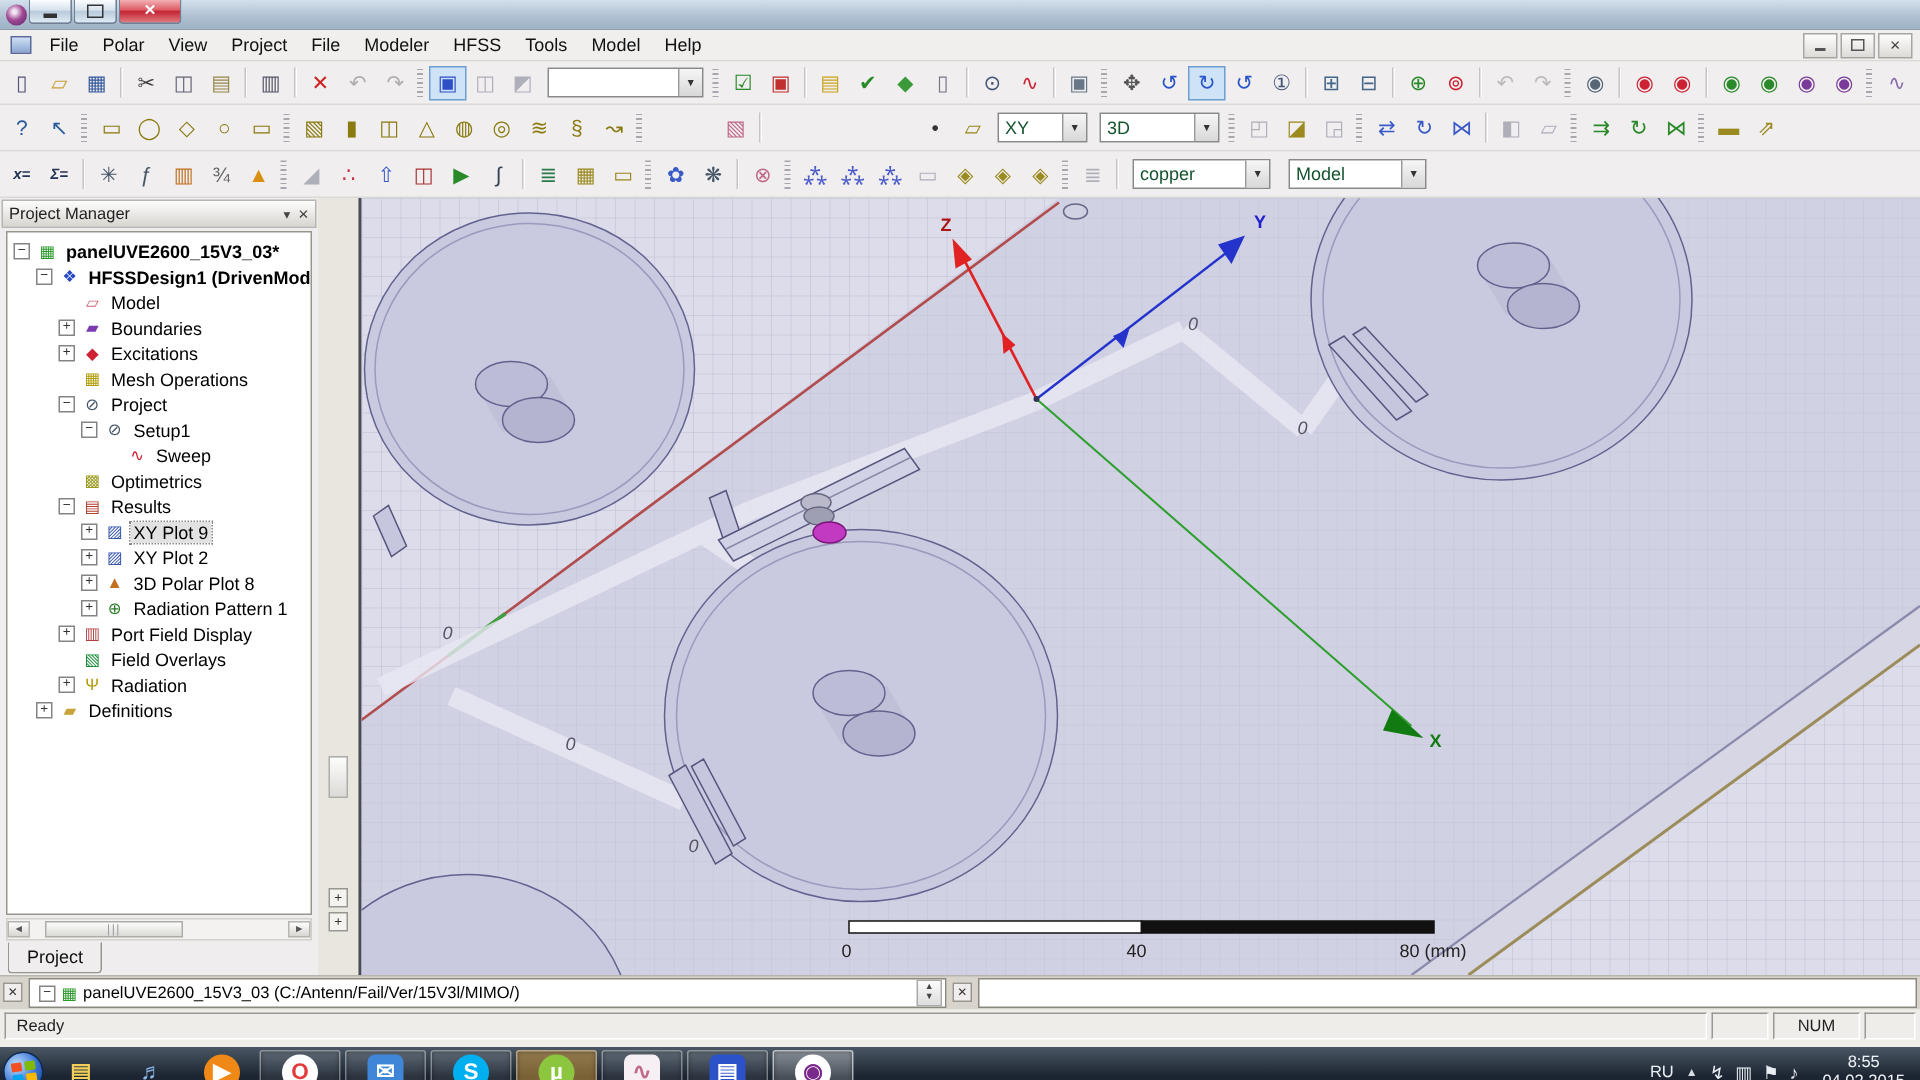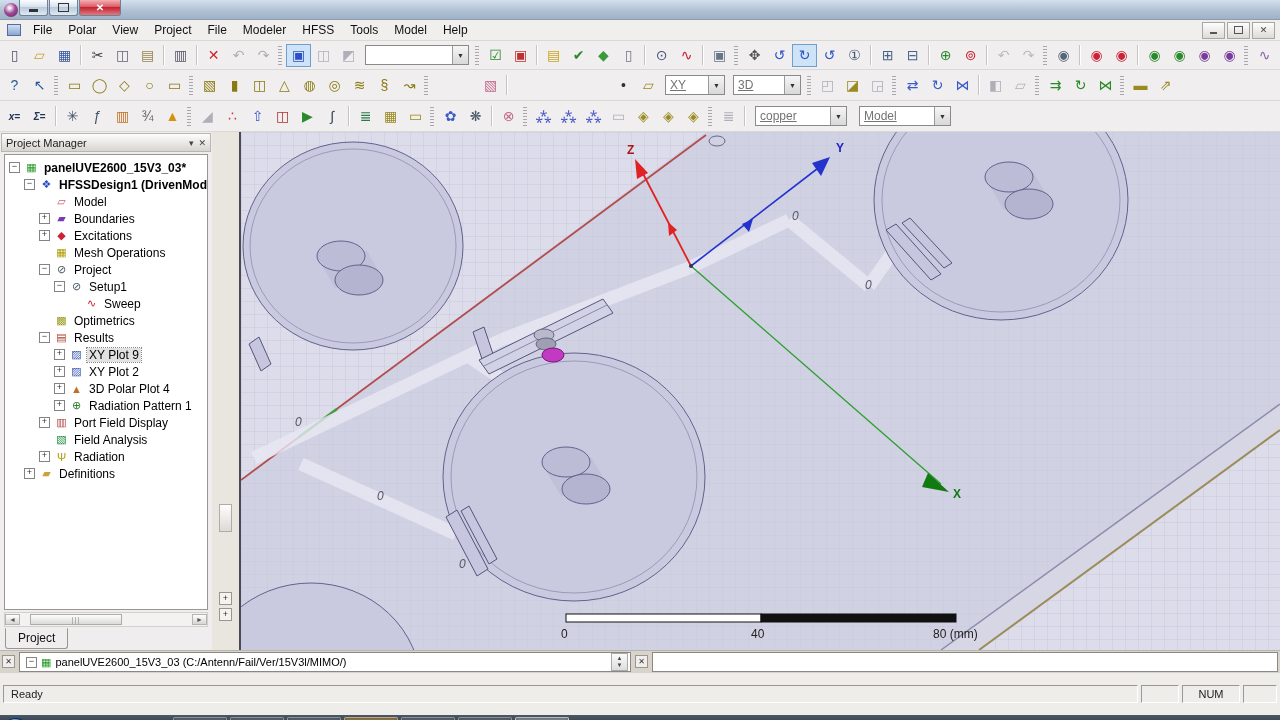--- a/index.html
+++ b/index.html
@@ -30,21 +30,21 @@
   
   .tb{display:flex;align-items:center;background:#f0eeef;border-bottom:1px solid #dbd9d6;padding:1px 2px;flex:none;}
   #tb1{height:26px;} #tb2{height:28px;} #tb3{height:28px;}
   .tbi{width:23px;height:21px;line-height:21px;text-align:center;font-size:14px;border:1px solid transparent;flex:none;cursor:default;}
   .tbi.txt{font-size:10px;font-style:italic;font-weight:bold;}
   .tbi.sel{background:#cfe3f7;border-color:#6f9fd0;}
   .tbi.dis{opacity:.75;}
   .tbsep{width:1px;height:20px;margin:0 3px;background:#c6c4c2;border-right:1px solid #fff;flex:none;}
   .tbgrip{width:4px;height:19px;margin:0 4px 0 2px;background:repeating-linear-gradient(to bottom,#a9a7ad 0 1px,transparent 1px 3px);flex:none;}
   .combo{height:20px;background:#fff;border:1px solid #8a8a8a;display:flex;align-items:center;font-size:12px;margin:0 4px;flex:none;box-sizing:border-box;}
-  .combo-text{flex:1;padding:0 4px;overflow:hidden;white-space:nowrap;color:#737373;text-decoration:underline;}
+  .combo-text{flex:1;padding:0 4px;overflow:hidden;white-space:nowrap;color:#14532d;}
   .combo-btn{width:16px;height:100%;background:linear-gradient(#f6f6f6,#d8d8d8);border-left:1px solid #9a9a9a;display:flex;align-items:center;justify-content:center;font-size:7px;color:#333;box-sizing:border-box;}
 
   
   .main{display:flex;height:518px;background:#e4e1da;flex:none;}
   .pm{width:212px;display:flex;flex-direction:column;background:#efedee;flex:none;box-sizing:border-box;}
   .pm-head{height:17px;display:flex;align-items:center;font-size:11px;padding:0 4px;background:linear-gradient(#fdfdfd,#d8d5d0);border:1px solid #b8b6b2;margin:1px 1px 1px 1px;color:#222;}
   .pm-btns{margin-left:auto;display:flex;gap:5px;font-size:9px;color:#444;}
   .pm-tree{flex:1;background:#fff;border:1px solid #98968f;margin:1px 4px 0 4px;overflow:hidden;padding-top:4px;}
   .trow{display:flex;align-items:center;height:17px;font-size:12px;white-space:nowrap;}
   .trow.b .tlabel{font-weight:bold;}
@@ -69,21 +69,21 @@
   .msgrow{height:22px;display:flex;background:#d8d4cc;align-items:stretch;border-top:1px solid #b8b5ae;flex:none;}
   .msg-close{width:13px;height:13px;margin:4px 2px 0 2px;border:1px solid #98968f;background:#f0edec;font-size:8px;line-height:11px;text-align:center;color:#333;flex:none;box-sizing:border-box;}
   .msg-pane{background:#fff;border:1px solid #8a8880;margin:1px 2px;display:flex;align-items:center;font-size:11px;overflow:hidden;box-sizing:border-box;}
   .msg-pane.left{width:612px;}
   .msg-pane.right{flex:1;}
   .msg-exp{width:9px;height:9px;border:1px solid #848484;font-size:9px;line-height:7px;text-align:center;margin:0 4px 0 6px;color:#333;flex:none;}
   .msg-proj-icon{font-size:11px;color:#2a9a2a;margin-right:4px;}
   .msg-spin{margin-left:auto;width:15px;height:16px;border:1px solid #aaa;background:linear-gradient(#fbfbfb,#ddd);display:flex;flex-direction:column;align-items:center;justify-content:center;font-size:6px;line-height:7px;color:#444;margin-right:2px;flex:none;}
 
   
-  .statusbar{height:42px;background:#efede9;display:flex;align-items:center;padding:2px 3px;gap:3px;flex:none;box-sizing:border-box;}
+  .statusbar{height:25px;background:#efede9;display:flex;align-items:flex-start;padding:2px 3px;gap:3px;flex:none;box-sizing:border-box;}
   .sb-cell{height:18px;border:1px solid;border-color:#9a9894 #fff #fff #9a9894;font-size:11px;display:flex;align-items:center;padding:0 7px;color:#222;box-sizing:border-box;}
   .sb-ready{flex:1;}
   .sb-c1{width:38px;} .sb-num{width:58px;justify-content:center;} .sb-c2{width:34px;}
 
   
   .taskbar{height:33px;background:linear-gradient(#4b5764,#2b3542 40%,#1b2430 60%,#242e3a);display:flex;align-items:center;padding:0 2px;flex:none;}
   .tk-item{height:29px;display:flex;align-items:center;justify-content:center;border-radius:2px;margin-right:3px;flex:none;box-sizing:border-box;}
   .tk-item.plain{width:44px;}
   .tk-item.framed{width:54px;border:1px solid rgba(255,255,255,.35);background:linear-gradient(rgba(255,255,255,.14),rgba(255,255,255,.03));box-shadow:inset 0 0 3px rgba(0,0,0,.4);}
   .tk-item.active{background:linear-gradient(rgba(255,255,255,.34),rgba(255,255,255,.12));border:1px solid rgba(255,255,255,.55);}
@@ -226,21 +226,21 @@
       <span class="tbi" style="color: rgb(138, 122, 16);">↝</span>
       <span class="tbgrip"></span>
       <span class="tbi" style="color: rgb(192, 106, 138); margin-left: 46px;">▧</span>
       <span class="tbsep"></span>
       <span class="tbi" style="color: rgb(51, 51, 51); margin-left: 100px;">•</span>
       <span class="tbi" style="color: rgb(154, 138, 32);">▱</span>
       <div class="combo" style="width: 60px;">
         <span class="combo-text">XY</span>
         <span class="combo-btn">▼</span>
       </div>
-      <div class="combo" style="width: 68px;">
+      <div class="combo" style="width: 80px;">
         <span class="combo-text">3D</span>
         <span class="combo-btn">▼</span>
       </div>
       <span class="tbgrip"></span>
       <span class="tbi dis" style="color: rgb(154, 154, 168);">◰</span>
       <span class="tbi" style="color: rgb(154, 138, 32);">◪</span>
       <span class="tbi dis" style="color: rgb(154, 154, 168);">◲</span>
       <span class="tbgrip"></span>
       <span class="tbi" style="color: rgb(58, 90, 200);">⇄</span>
       <span class="tbi" style="color: rgb(58, 90, 200);">↻</span>
@@ -374,36 +374,36 @@
             <span class="tlabel">XY Plot 9</span>
           </div>
           <div class="trow" style="padding-left: 49px;">
             <span class="texp">+</span>
             <span class="ticon" style="color: rgb(48, 80, 176);">▨</span>
             <span class="tlabel">XY Plot 2</span>
           </div>
           <div class="trow" style="padding-left: 49px;">
             <span class="texp">+</span>
             <span class="ticon" style="color: rgb(192, 112, 32);">▲</span>
-            <span class="tlabel">3D Polar Plot 4</span>
+            <span class="tlabel">3D Polar Plot 8</span>
           </div>
           <div class="trow" style="padding-left: 49px;">
             <span class="texp">+</span>
             <span class="ticon" style="color: rgb(42, 122, 42);">⊕</span>
             <span class="tlabel">Radiation Pattern 1</span>
           </div>
           <div class="trow" style="padding-left: 34px;">
             <span class="texp">+</span>
             <span class="ticon" style="color: rgb(176, 64, 64);">▥</span>
             <span class="tlabel">Port Field Display</span>
           </div>
           <div class="trow" style="padding-left: 34px;">
             <span class="tspace"></span>
             <span class="ticon" style="color: rgb(17, 136, 51);">▧</span>
-            <span class="tlabel">Field Analysis</span>
+            <span class="tlabel">Field Overlays</span>
           </div>
           <div class="trow" style="padding-left: 34px;">
             <span class="texp">+</span>
             <span class="ticon" style="color: rgb(176, 154, 0);">Ψ</span>
             <span class="tlabel">Radiation</span>
           </div>
           <div class="trow" style="padding-left: 19px;">
             <span class="texp">+</span>
             <span class="ticon" style="color: rgb(201, 162, 58);">▰</span>
             <span class="tlabel">Definitions</span>

